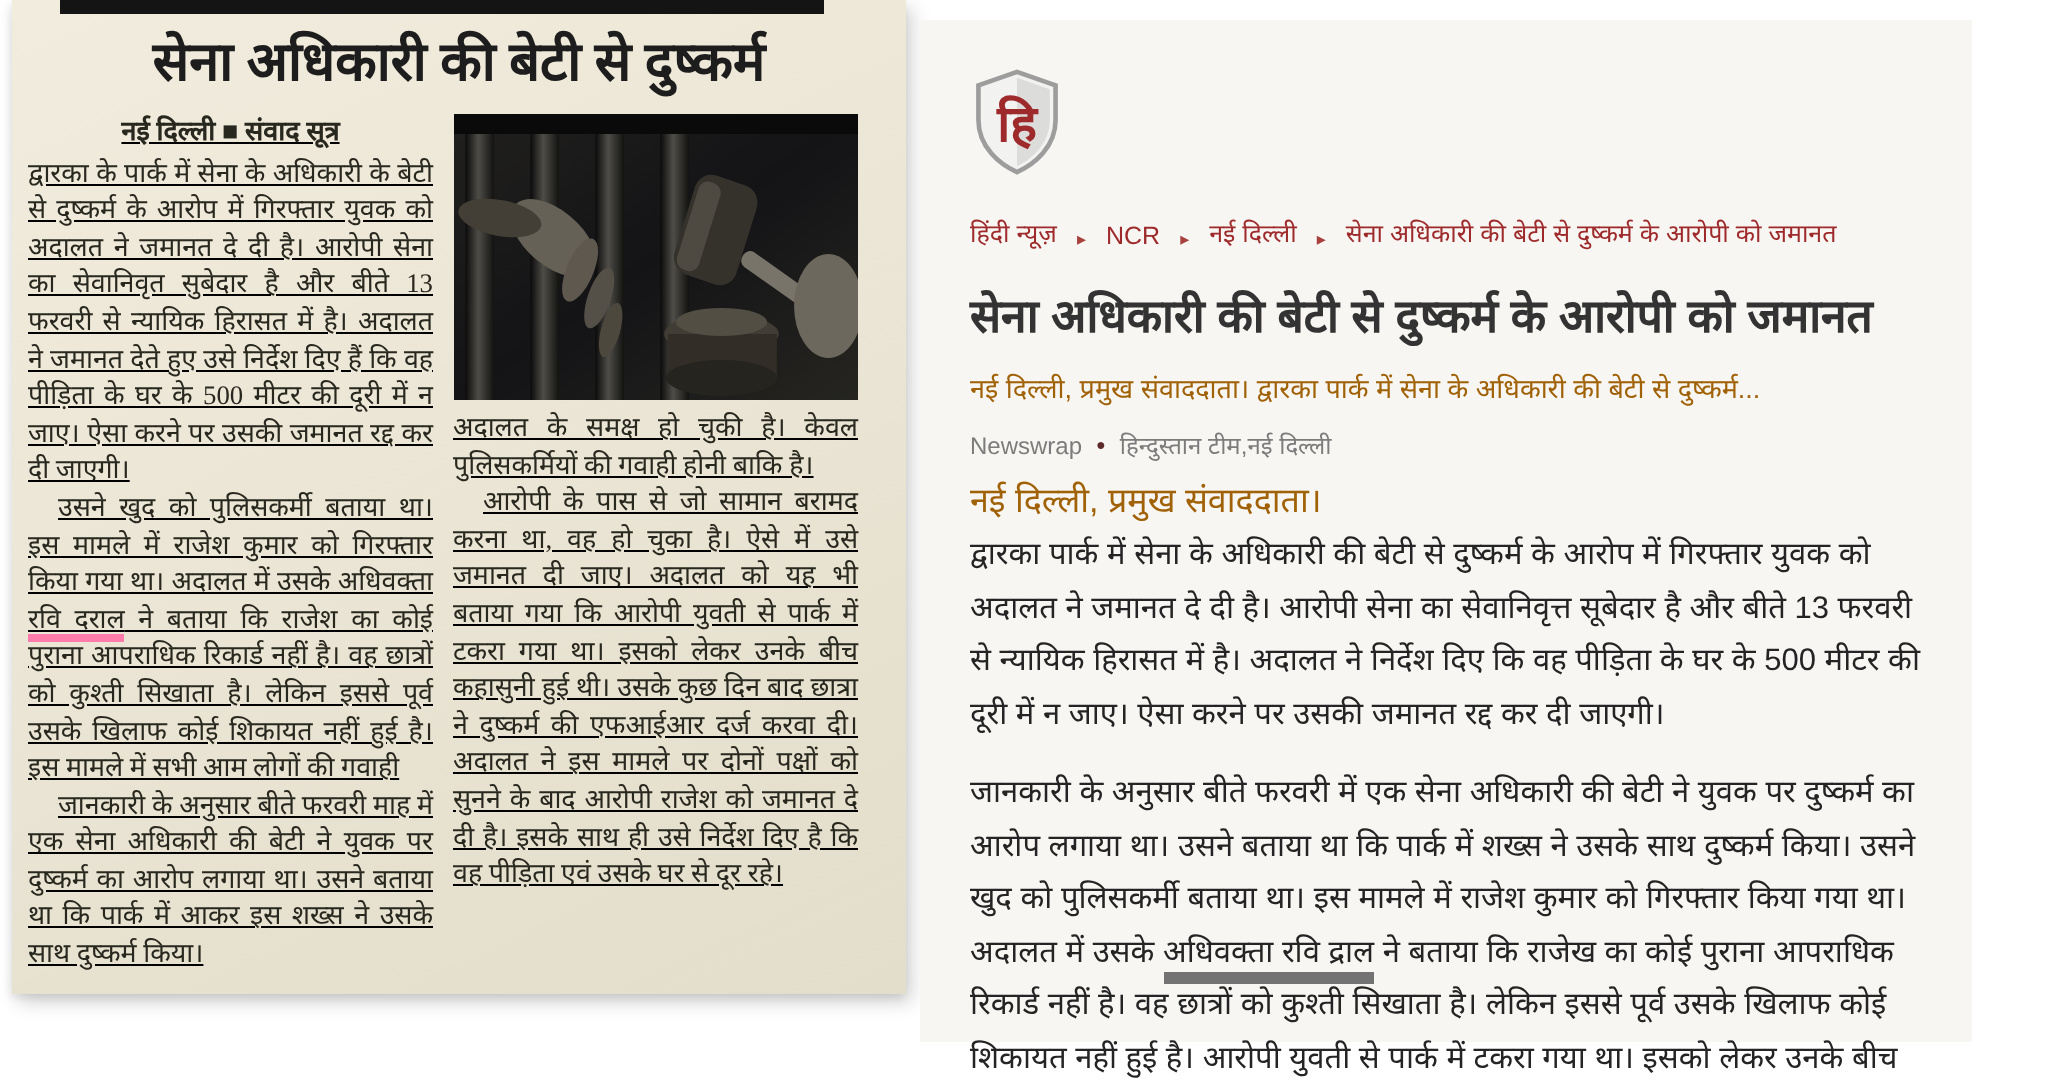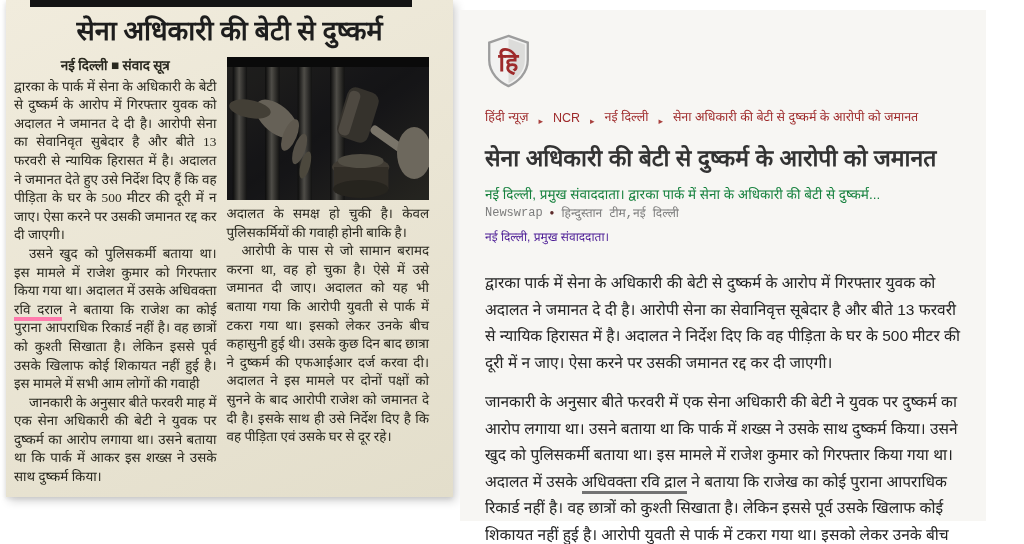--- a/index.html
+++ b/index.html
@@ -14,21 +14,21 @@
     position:absolute; left:6px; top:0; width:447px; height:497px;
     background:linear-gradient(155deg,#f1ecdd 0%,#eae5d4 50%,#e3decb 100%);
     box-shadow:3px 4px 9px rgba(0,0,0,.18), -1px 2px 4px rgba(0,0,0,.08);
   }
   .clip-topbar { position:absolute; left:24px; top:0; width:382px; height:7px; background:#141414; }
   .clip-headline {
     padding-top:13px; text-align:center; font-weight:bold;
     font-size:27px; line-height:37px; color:#1d1d1d;
     font-family:"Liberation Serif","DejaVu Serif",serif;
   }
-  .clip-cols { display:flex; gap:10px; padding:7px 24px 0 8px; }
+  .clip-cols { display:flex; gap:10px; padding:7px 24px 0 8px;text-decoration:underline; }
   .clip-col {
     flex:1; font-size:13.4px; line-height:18.6px; text-align:justify;
     color:#29281f; font-family:"Liberation Serif","DejaVu Serif",serif;
   }
   .clip-dateline { text-align:center; font-weight:bold; margin-bottom:2px; font-size:13.5px; }
   .clip-col p { margin:0; }
   .clip-col p.indent { text-indent:15px; }
   .pink-underline { border-bottom:4px solid #ff7bac; padding-bottom:0px; }
   .news-photo { width:100%; height:143px; display:block; margin-bottom:5px; background:#191917; }
 
@@ -46,26 +46,26 @@
   .breadcrumb {
     display:flex; align-items:flex-end; gap:10px; font-size:12.5px;
     color:#9e2a2b; margin-bottom:18px; white-space:nowrap;
   }
   .crumb { cursor:pointer; }
   .crumb-sep { font-size:9px; color:#a8403e; transform:translateY(.5px); }
   .article-title {
     font-size:23px; line-height:31px; color:#333333; font-weight:bold;
     margin-bottom:11px;
   }
-  .article-subtitle { font-size:13.5px; color:#15803d; margin-bottom:1px; }
-  .byline { display:flex; align-items:center; gap:7px; font-size:12px; color:#7c7c7c; margin-bottom:7px;font-family:Liberation Mono, monospace; }
+  .article-subtitle { font-size:13.5px; color:#a16207; margin-bottom:11px; }
+  .byline { display:flex; align-items:center; gap:7px; font-size:12px; color:#7c7c7c; margin-bottom:7px; }
   .byline-dot { font-size:8px; color:#5d2a2a; }
-  .lead { font-size:12px; color:#4c1d95; margin-bottom:25px; }
+  .lead { font-size:17px; color:#a16207; margin-bottom:4px; }
   .wp-para { font-size:15.5px; line-height:26.5px; color:#242424; margin-bottom:13px; text-align:left; }
-  .blue-underline { border-bottom:3px solid #737373; padding-bottom:1px; }
+  .blue-underline { border-bottom:6px solid #737373; padding-bottom:1px; }
 </style>
 </head>
 <body>
 
 <div class="stage">
 
   <div class="clipping">
     <div class="clip-topbar"></div>
 
     <div class="clip-headline">

